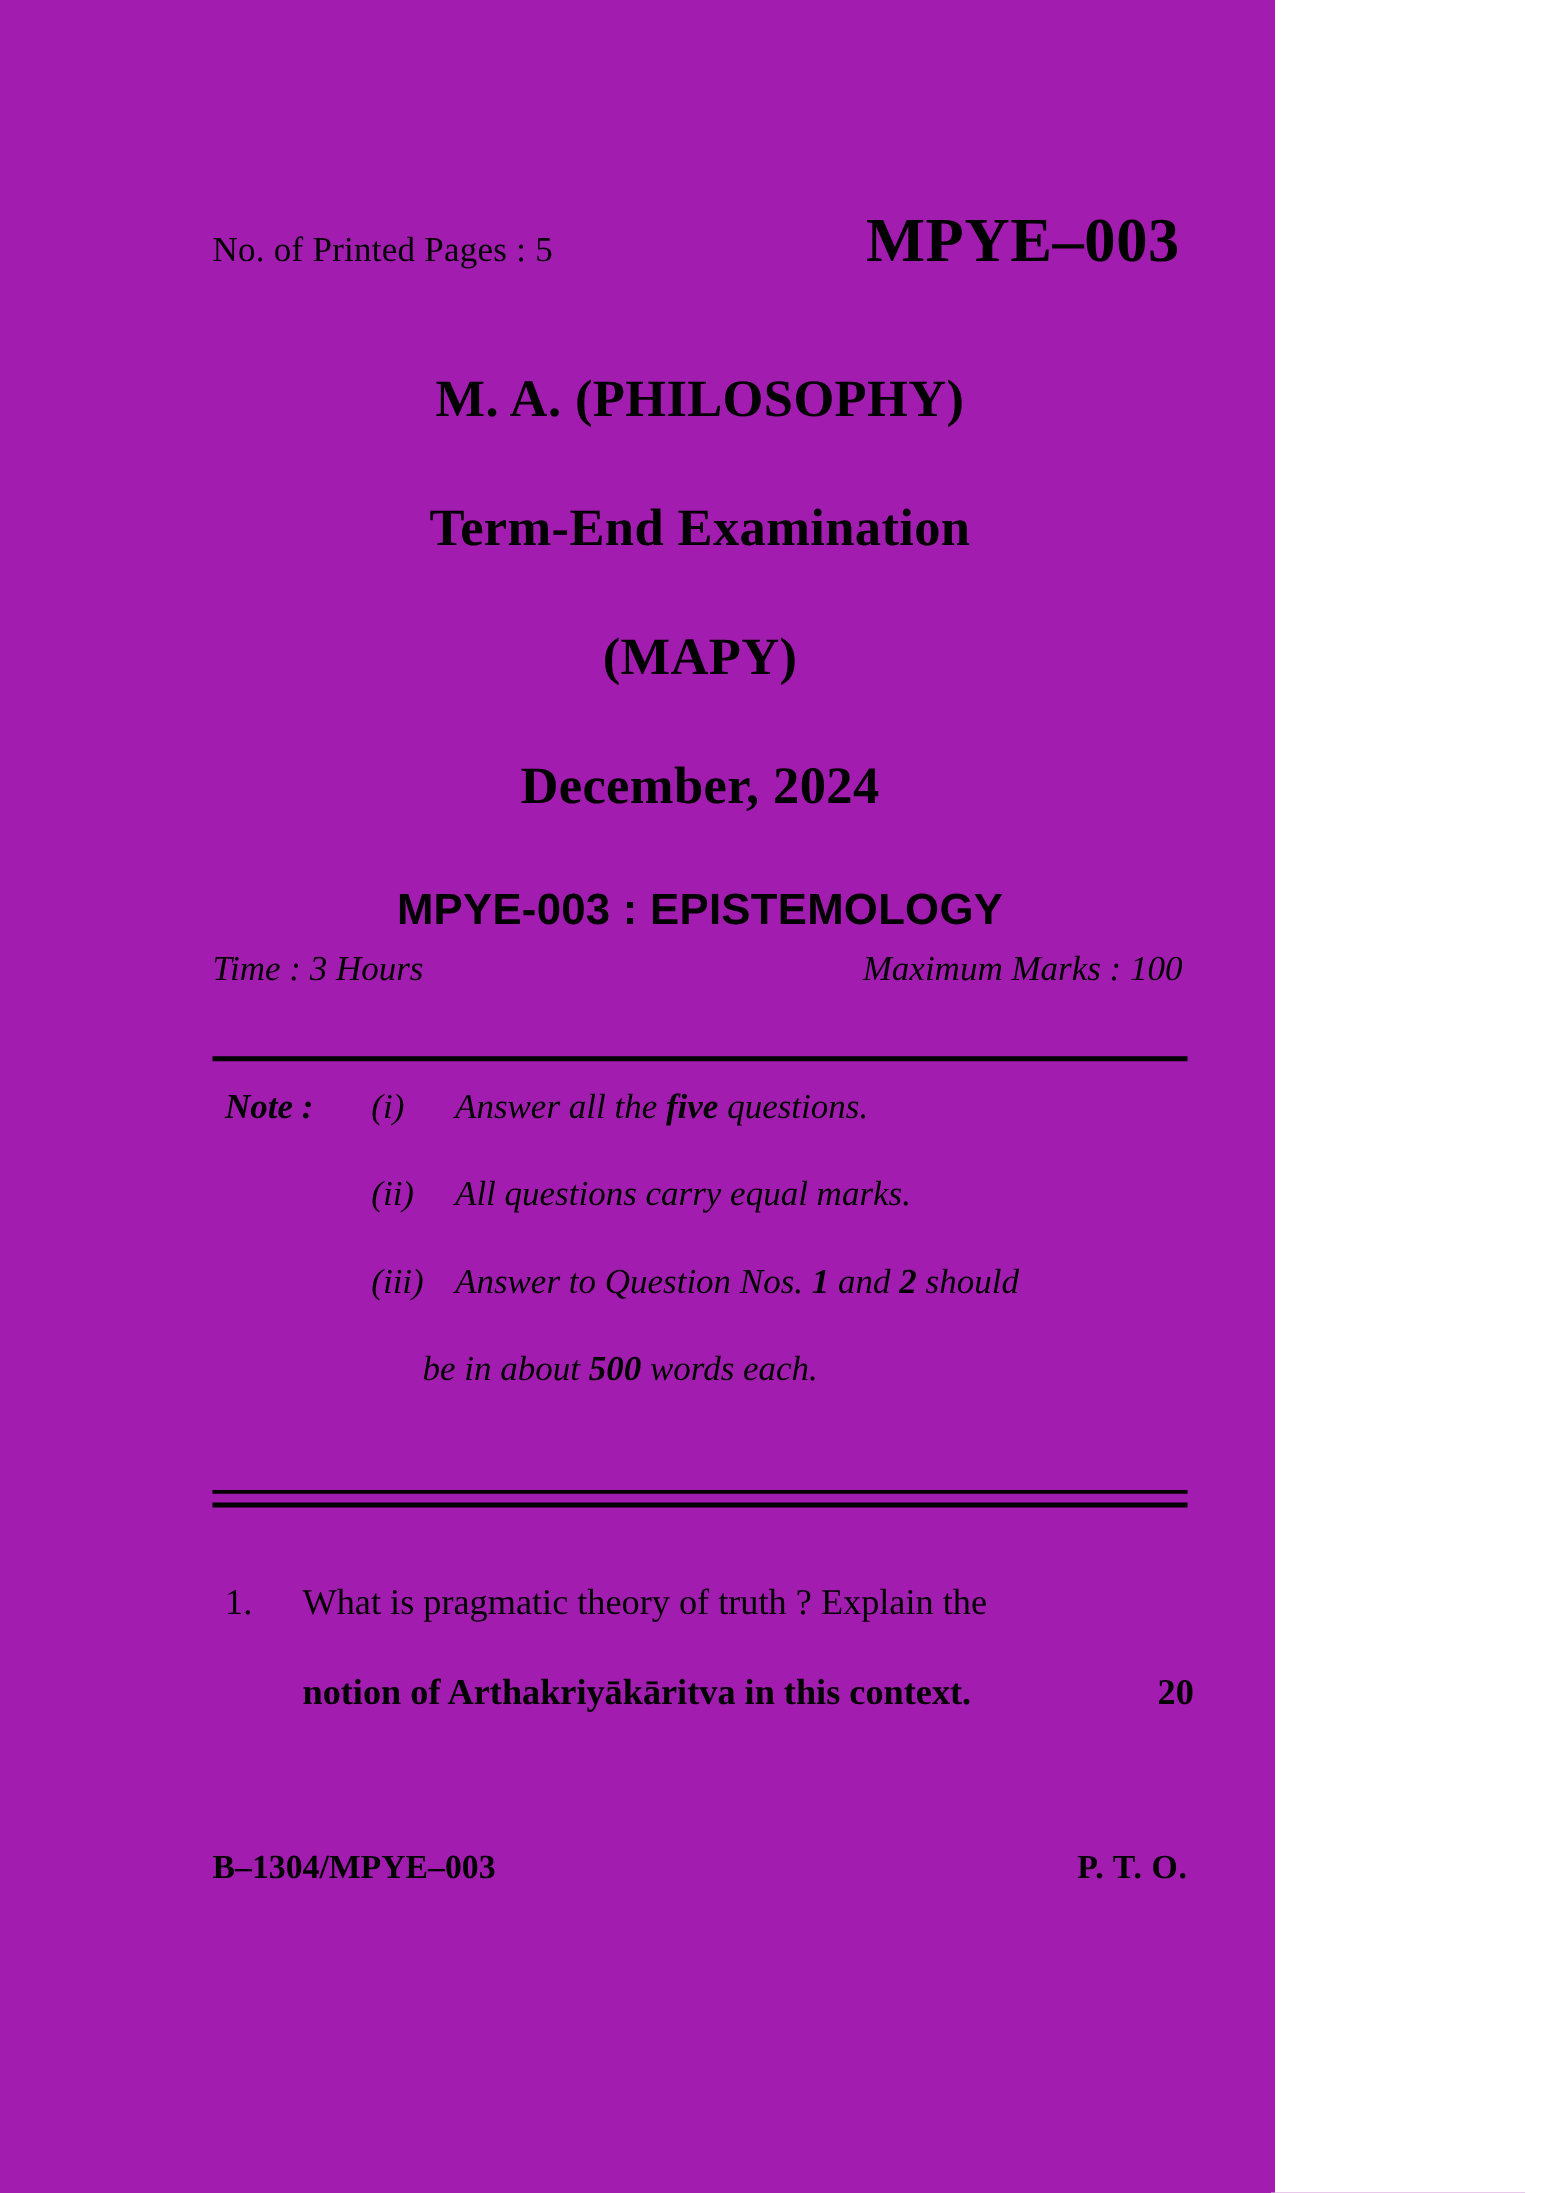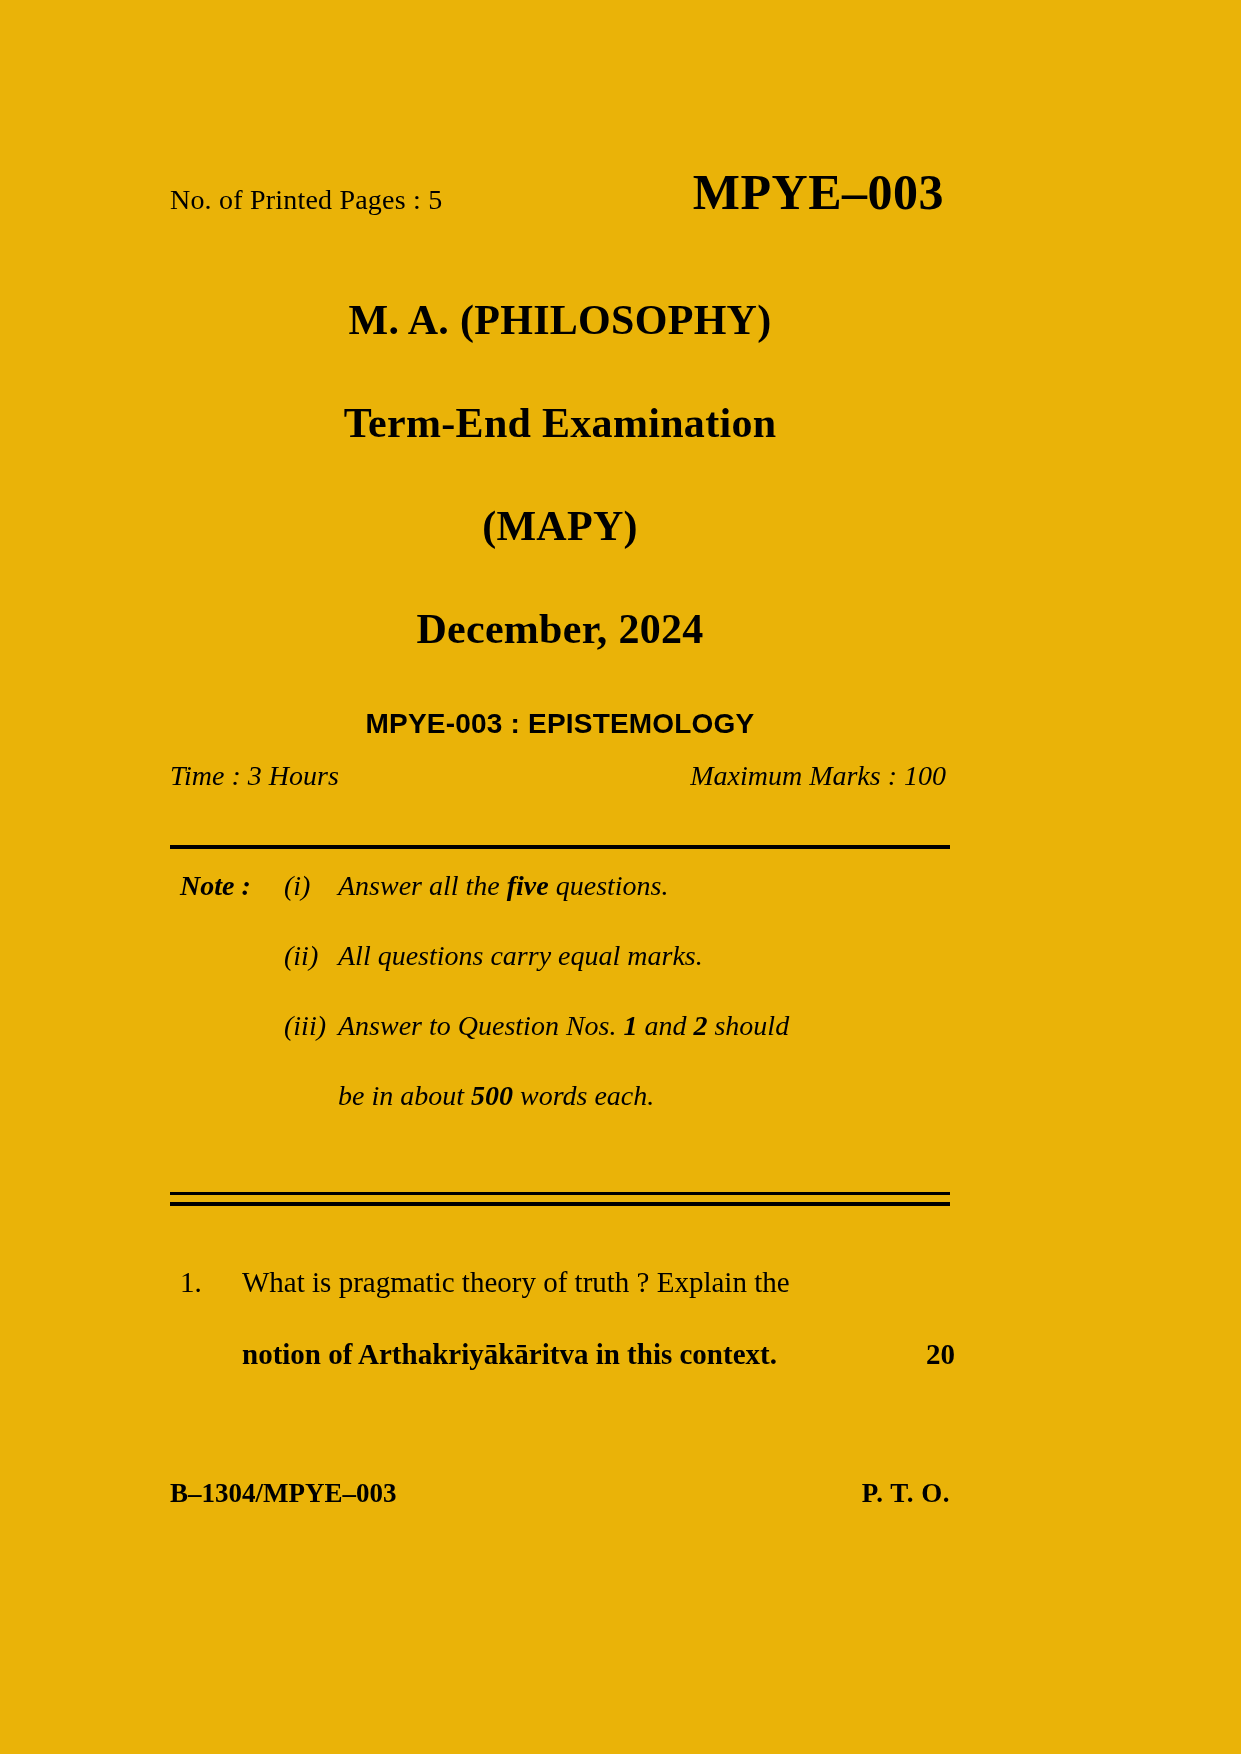--- a/index.html
+++ b/index.html
@@ -11,23 +11,23 @@
     width: 1241px;
     height: 1754px;
     position: relative;
     font-family: "Liberation Serif", "DejaVu Serif", serif;
     color: #000000;
     overflow: hidden;
   }
   .page {
     position: absolute;
     left: 0; top: 0;
-    width: 1241px;
+    width: 1020px;
     height: 1754px;
-    background: #eab308;
+    background: #a21caf;
   }
   
   .content {
     position: absolute;
     left: 170px;
     top: 0;
     width: 780px;
   }
 
   
@@ -64,21 +64,21 @@
   .title-line {
     font-weight: bold;
     font-size: 42px;
     letter-spacing: 0.3px;
     margin: 0 0 55px 0;
     white-space: nowrap;
   }
   .subject-line {
     font-family: "Liberation Sans", "DejaVu Sans", sans-serif;
     font-weight: bold;
-    font-size: 28px;
+    font-size: 35px;
     letter-spacing: 0.2px;
     margin: 0;
     white-space: nowrap;
   }
 
   
   .timemarks {
     position: absolute;
     left: 0;
     top: 760px;
@@ -116,20 +116,21 @@
     top: 872px;
     width: 775px;
     font-style: italic;
     font-size: 28px;
     line-height: 1;
   }
   .note-row {
     display: flex;
     align-items: center;
     margin-bottom: 42px;
+    gap: 13px;
   }
   .note-label {
     font-weight: bold;
     font-style: italic;
     white-space: nowrap;
     width: 104px;
     flex: none;
   }
   .note-label.empty { visibility: hidden; }
   .note-marker {

